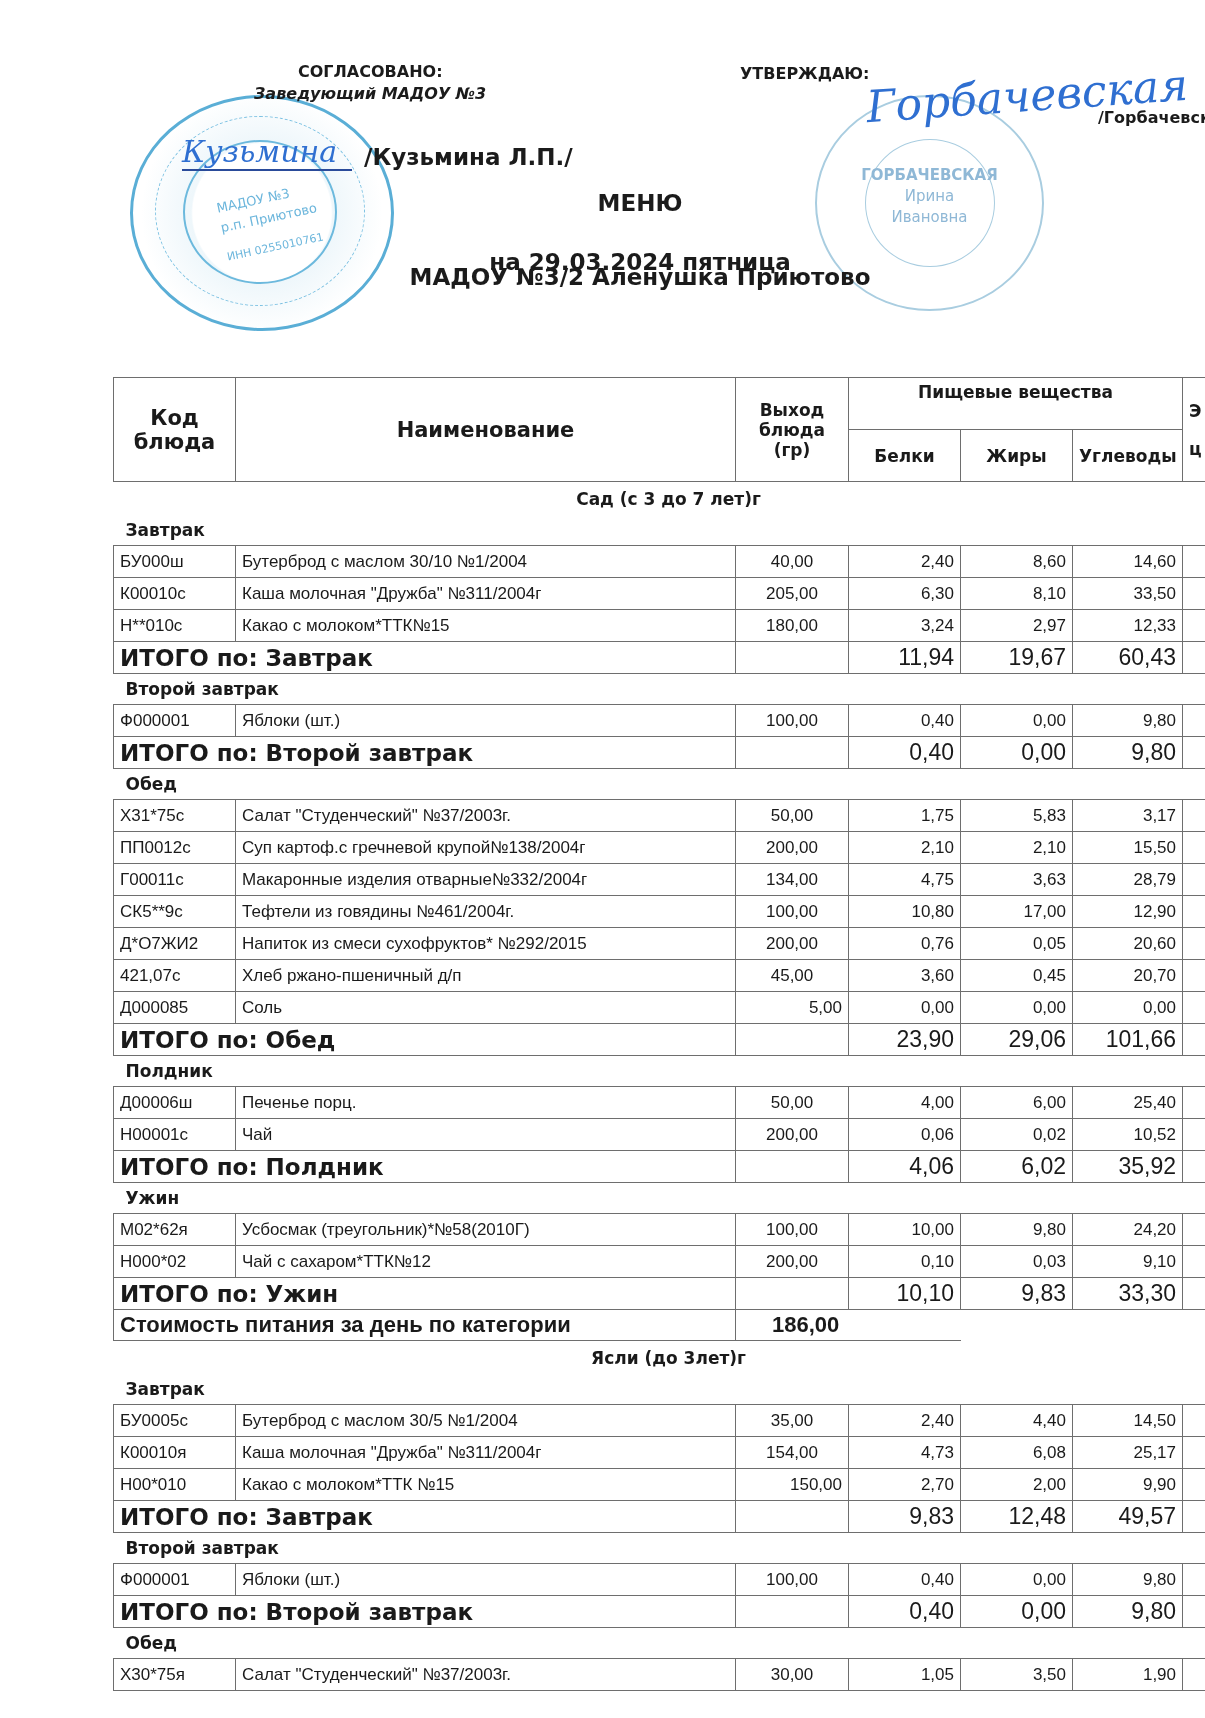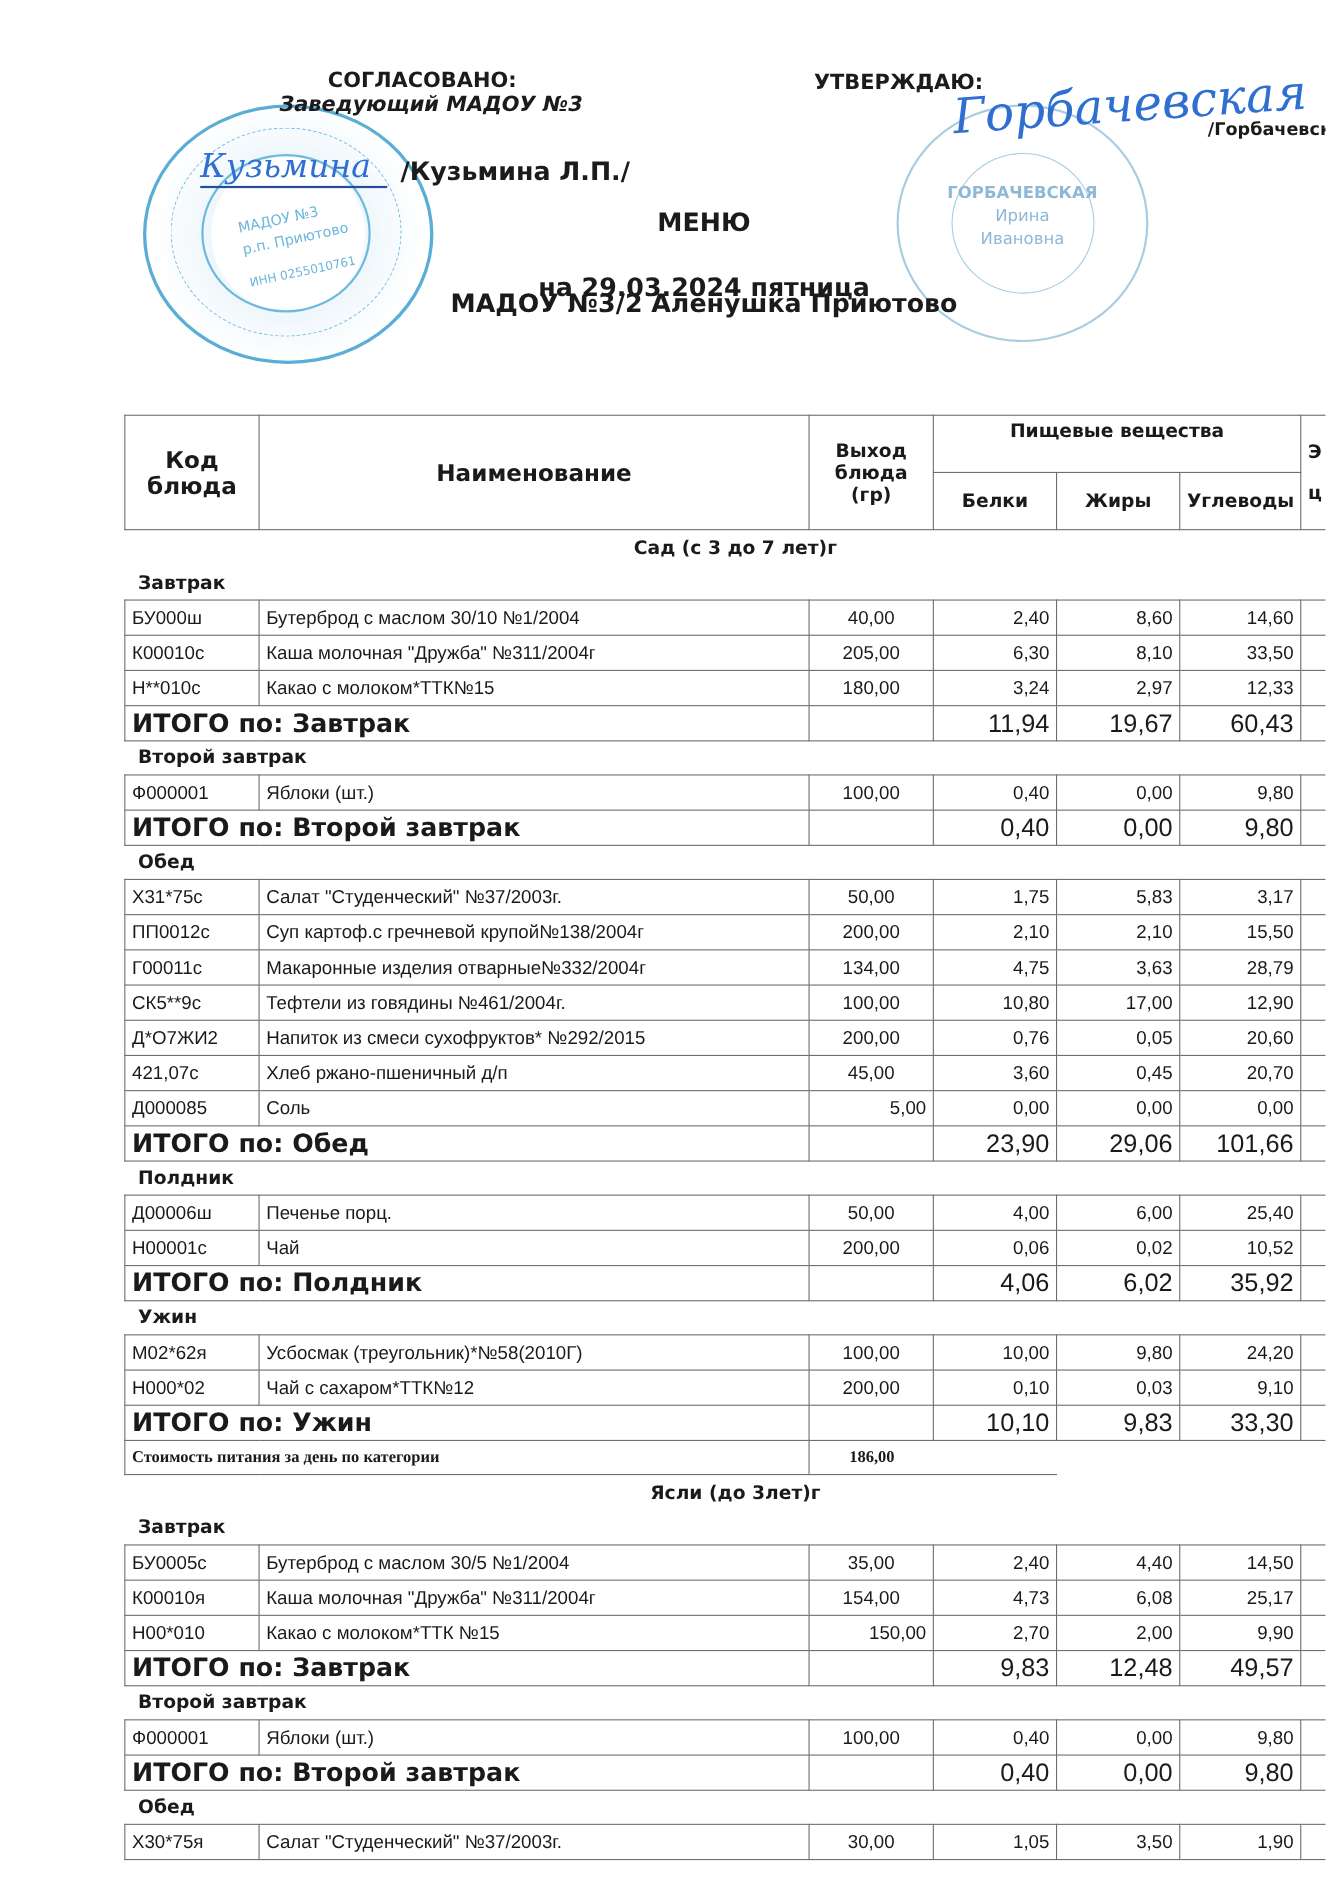--- a/index.html
+++ b/index.html
@@ -1,19 +1,19 @@
 <!DOCTYPE html>
 <html><head>
 <meta charset="utf-8">
 <style>
   html, body { margin:0; padding:0; background:#ffffff; }
   body { width:1205px; height:1718px; position:relative; overflow:hidden;
          font-family:"Liberation Sans", sans-serif; color:#1a1a1a; }
   .abs { position:absolute; }
-  .hdr { font-family:"DejaVu Sans", sans-serif; font-weight:bold; font-size:19px; color:#1b1b1b; }
+  .hdr { font-family:"DejaVu Sans", sans-serif; font-weight:bold; font-size:16px; color:#1b1b1b; }
   .title { font-family:"DejaVu Sans", sans-serif; font-weight:bold; font-size:23px; text-align:center; color:#1b1b1b; }
   .stamp { position:absolute; border-radius:50%; }
   .stamp-left { left:130px; top:95px; width:258px; height:230px; border:3px solid #5aaed6;
                 background: radial-gradient(circle, rgba(255,255,255,0) 40%, rgba(90,174,214,0.10) 41%, rgba(255,255,255,0) 70%); }
   .stamp-left .inner { position:absolute; left:50px; top:42px; width:150px; height:140px; border-radius:50%; border:2px solid #6cb9dd; }
   .stamp-left .inner2 { position:absolute; left:22px; top:18px; width:208px; height:188px; border-radius:50%; border:1.5px dashed #7cc1e2; }
   .stamp-left .txt { position:absolute; left:88px; top:90px; font-size:13px; color:#6cb6dc; line-height:20px; transform:rotate(-12deg); font-family:"DejaVu Sans", sans-serif; }
   .stamp-right { left:815px; top:95px; width:225px; height:212px; border:2px solid #a9cde0; }
   .stamp-right .inner { position:absolute; left:48px; top:42px; width:128px; height:126px; border-radius:50%; border:1.5px solid #a9cde0; }
   .stamp-right .txt { position:absolute; left:0; right:0; top:68px; text-align:center; color:#8fb8d6; font-family:"DejaVu Sans", sans-serif; font-size:15px; line-height:21px; }
@@ -23,21 +23,21 @@
   table.menu td, table.menu th { border:1px solid #6e6e6e; padding:0 6px; font-size:17px; height:31px;
        font-family:"Liberation Sans", sans-serif; white-space:nowrap; overflow:hidden; }
   table.menu th { font-family:"DejaVu Sans", sans-serif; font-weight:bold; font-size:18px; text-align:center; }
   table.menu th.big { font-size:21px; }
   table.menu th.sm { font-size:17px; }
   td.num { text-align:right; }
   tr.sect td { border:none; text-align:center; font-weight:bold; font-family:"DejaVu Sans", sans-serif; font-size:17px; height:33px; }
   tr.meal td { border:none; font-weight:bold; font-family:"DejaVu Sans", sans-serif; font-size:17px; height:30px; padding-left:12px; }
   tr.total td { font-weight:bold; font-family:"DejaVu Sans", sans-serif; font-size:23px; }
   tr.total td.num { font-weight:normal; font-family:"Liberation Sans", sans-serif; }
-  tr.cost td { font-weight:bold; font-family:Liberation Serif, serif; font-size:15px; height:30px; }
+  tr.cost td { font-weight:bold; font-family:Liberation Sans, sans-serif; font-size:22px; height:30px; }
   tr.cost td.costval { text-align:left; padding-left:36px; }
   tr.cost td.blank { border:none; }
 </style>
 </head>
 <body>
 
 <div class="stamp stamp-left">
   <div class="inner2"></div>
   <div class="inner"></div>
   <div class="txt">

